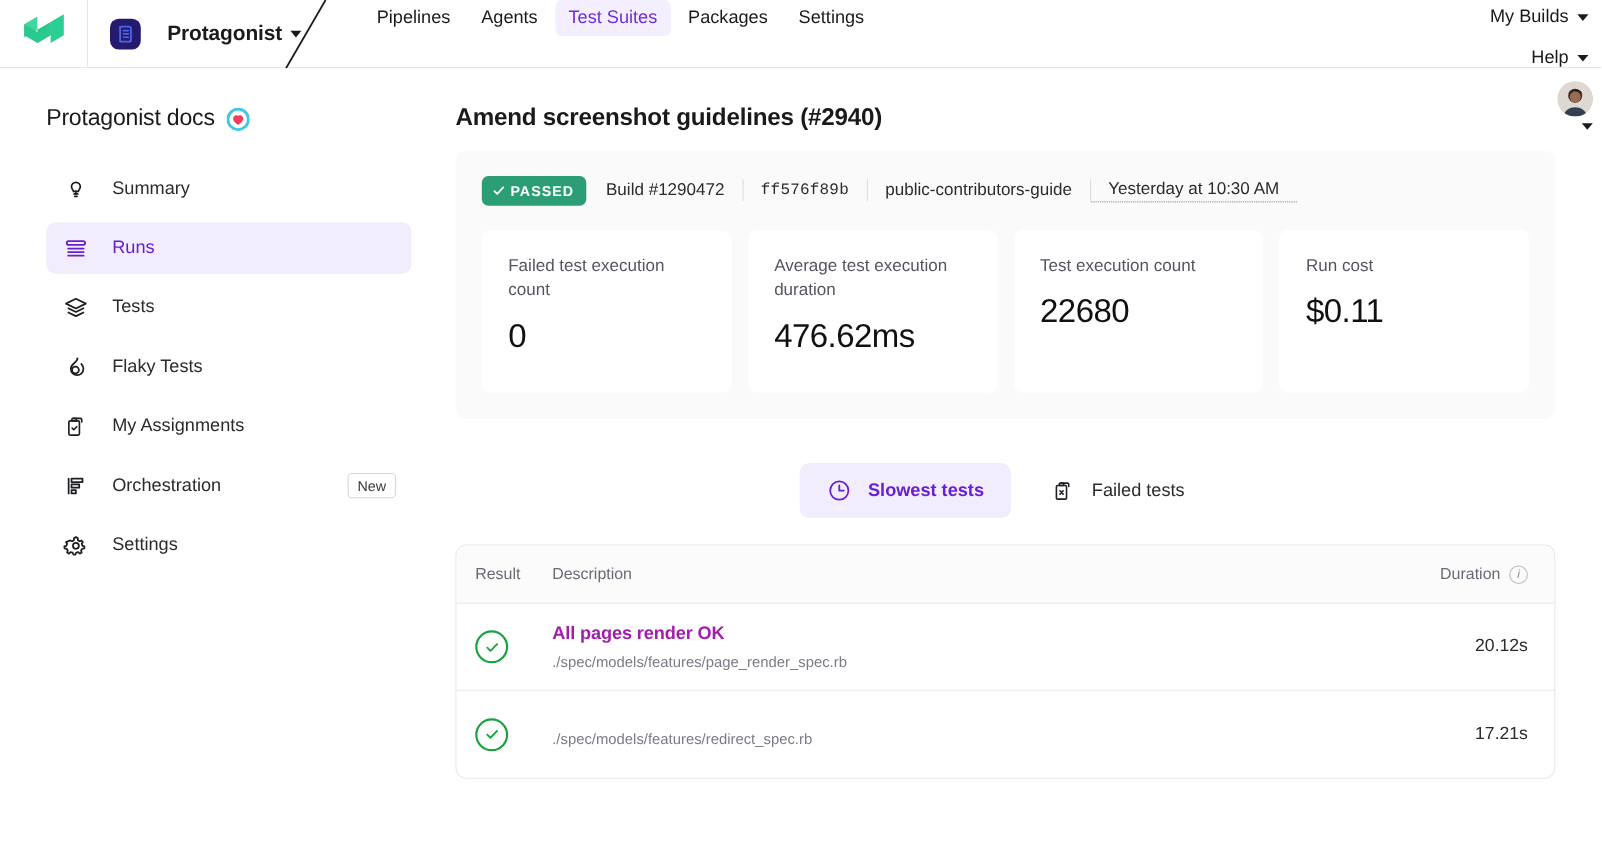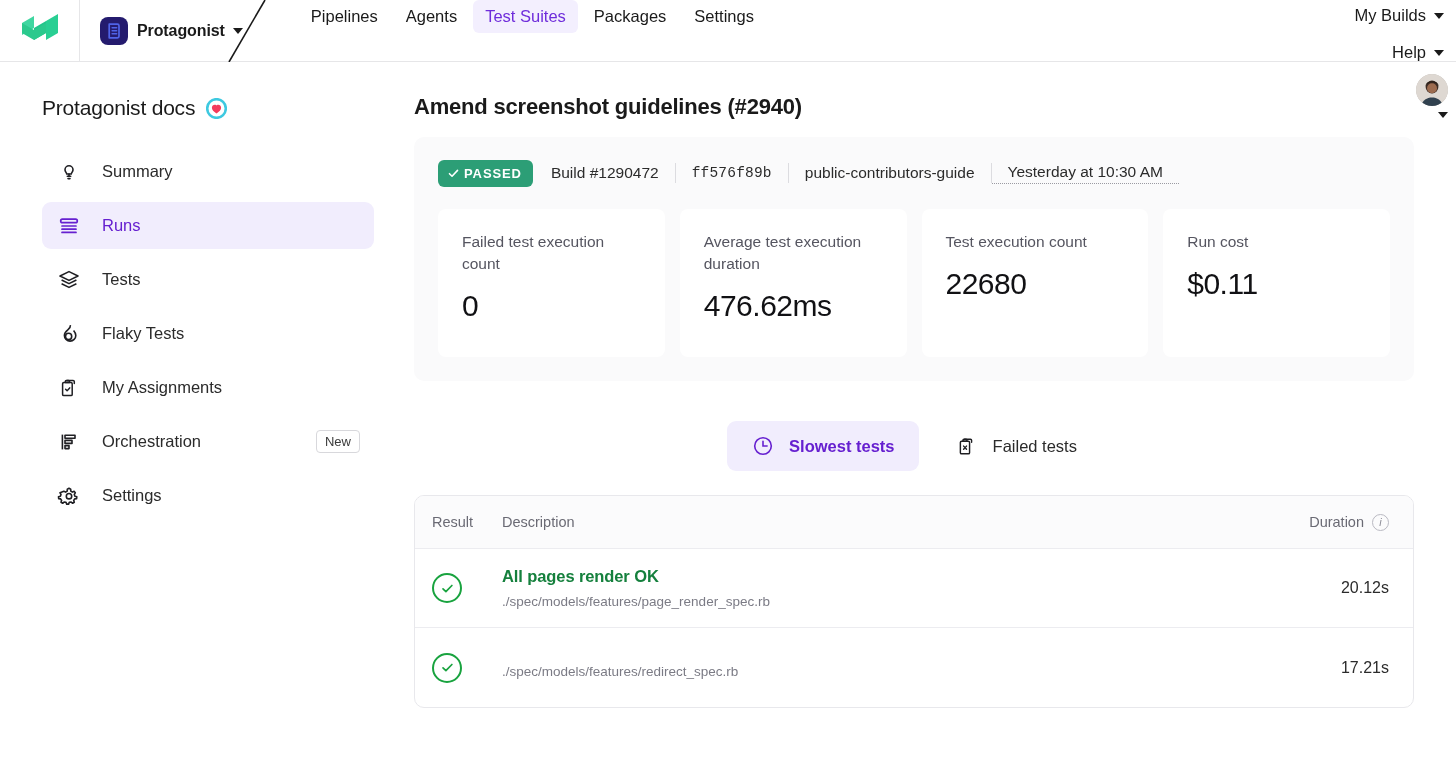--- a/index.html
+++ b/index.html
@@ -32,22 +32,22 @@
     height: 100%;
     position: relative;
   }
   .org-badge {
     width: 28px; height: 28px; border-radius: 8px;
     background: #241b6e;
     display: flex; align-items: center; justify-content: center;
     flex: 0 0 auto;
   }
   .org-name {
-    margin-left: 9px;
-    font-size: 16px;
+    margin-left: 24px;
+    font-size: 19px;
     font-weight: 700;
     color: #1a1a1a;
     letter-spacing: -0.1px;
   }
   .caret {
     display: inline-block;
     width: 0; height: 0;
     border-left: 5px solid transparent;
     border-right: 5px solid transparent;
     border-top: 6px solid #1a1a1a;
@@ -274,21 +274,21 @@
   .t-row:last-child { border-bottom: none; }
   .cell-result { width: 70px; display: flex; align-items: center; }
   .check-circle {
     width: 30px; height: 30px;
     border-radius: 50%;
     border: 2px solid #19a33f;
     display: flex; align-items: center; justify-content: center;
     flex: 0 0 auto;
   }
   .cell-desc { flex: 1 1 auto; min-width: 0; }
-  .row-title { font-size: 16.5px; font-weight: 700; color: #15803d; letter-spacing: -0.1px; }
+  .row-title { font-size: 16.5px; font-weight: 700; color: #a21caf; letter-spacing: -0.1px; }
   .row-sub { font-size: 13.5px; color: #7b7b85; margin-top: 8px; }
   .cell-dur { font-size: 16px; color: #2b2b2b; }
 </style>
 </head>
 <body>
 
 <div class="topbar">
 
   <div class="logo-cell">
     <span>

